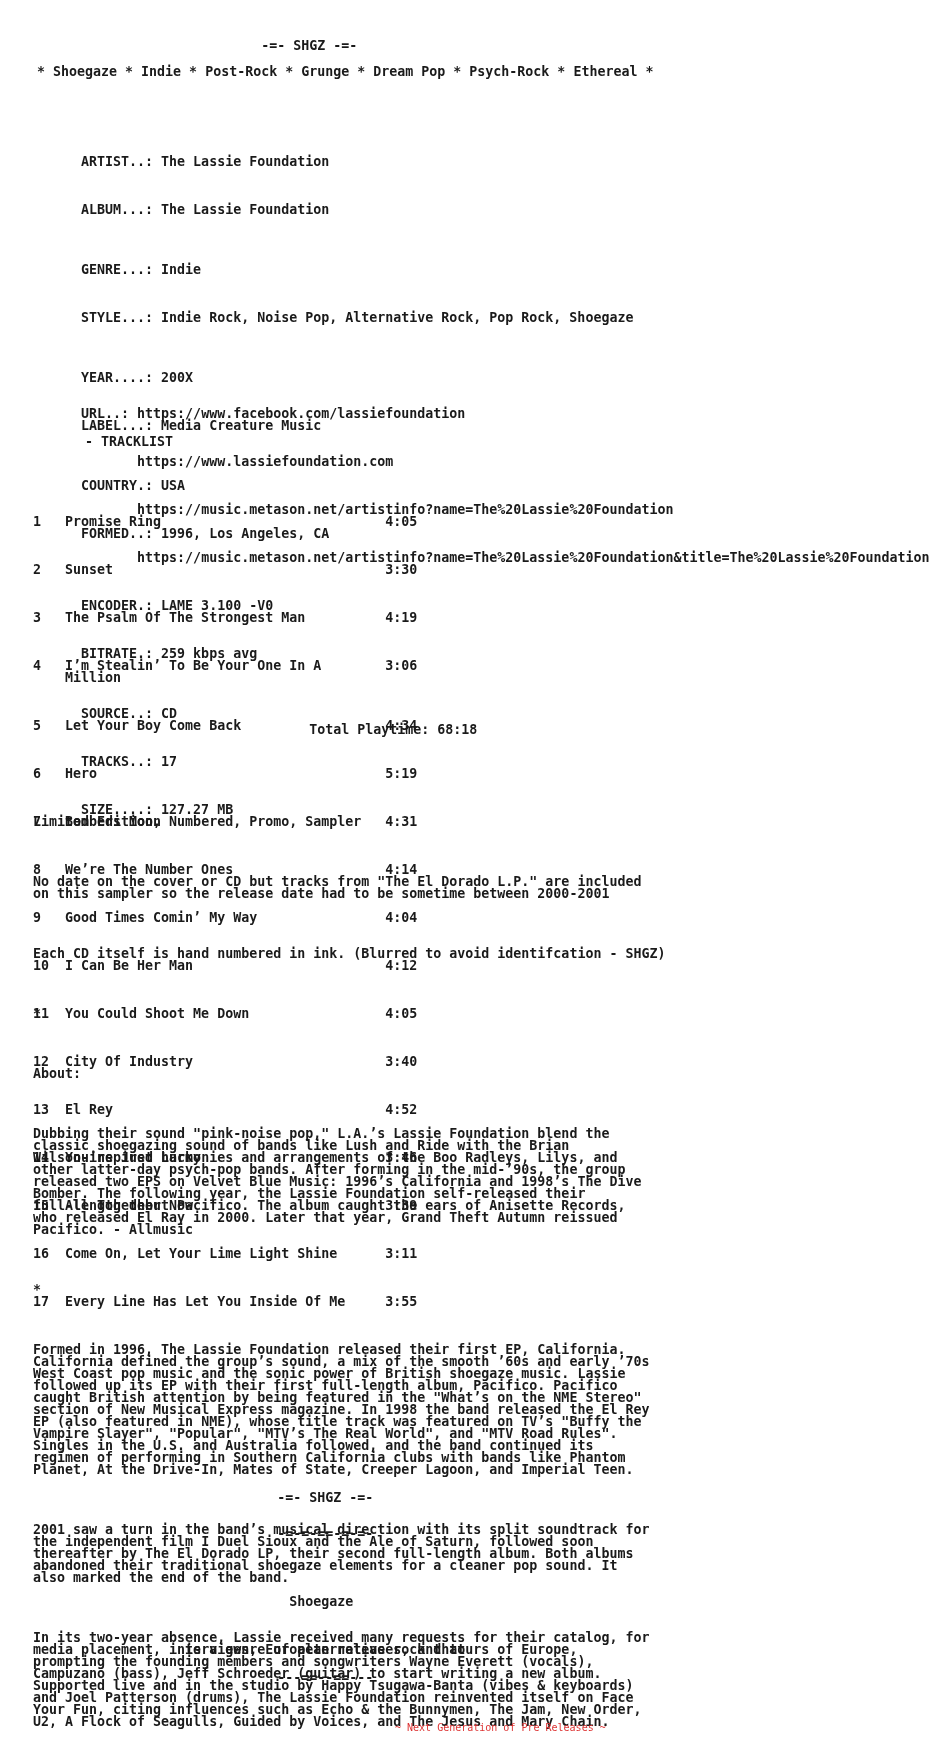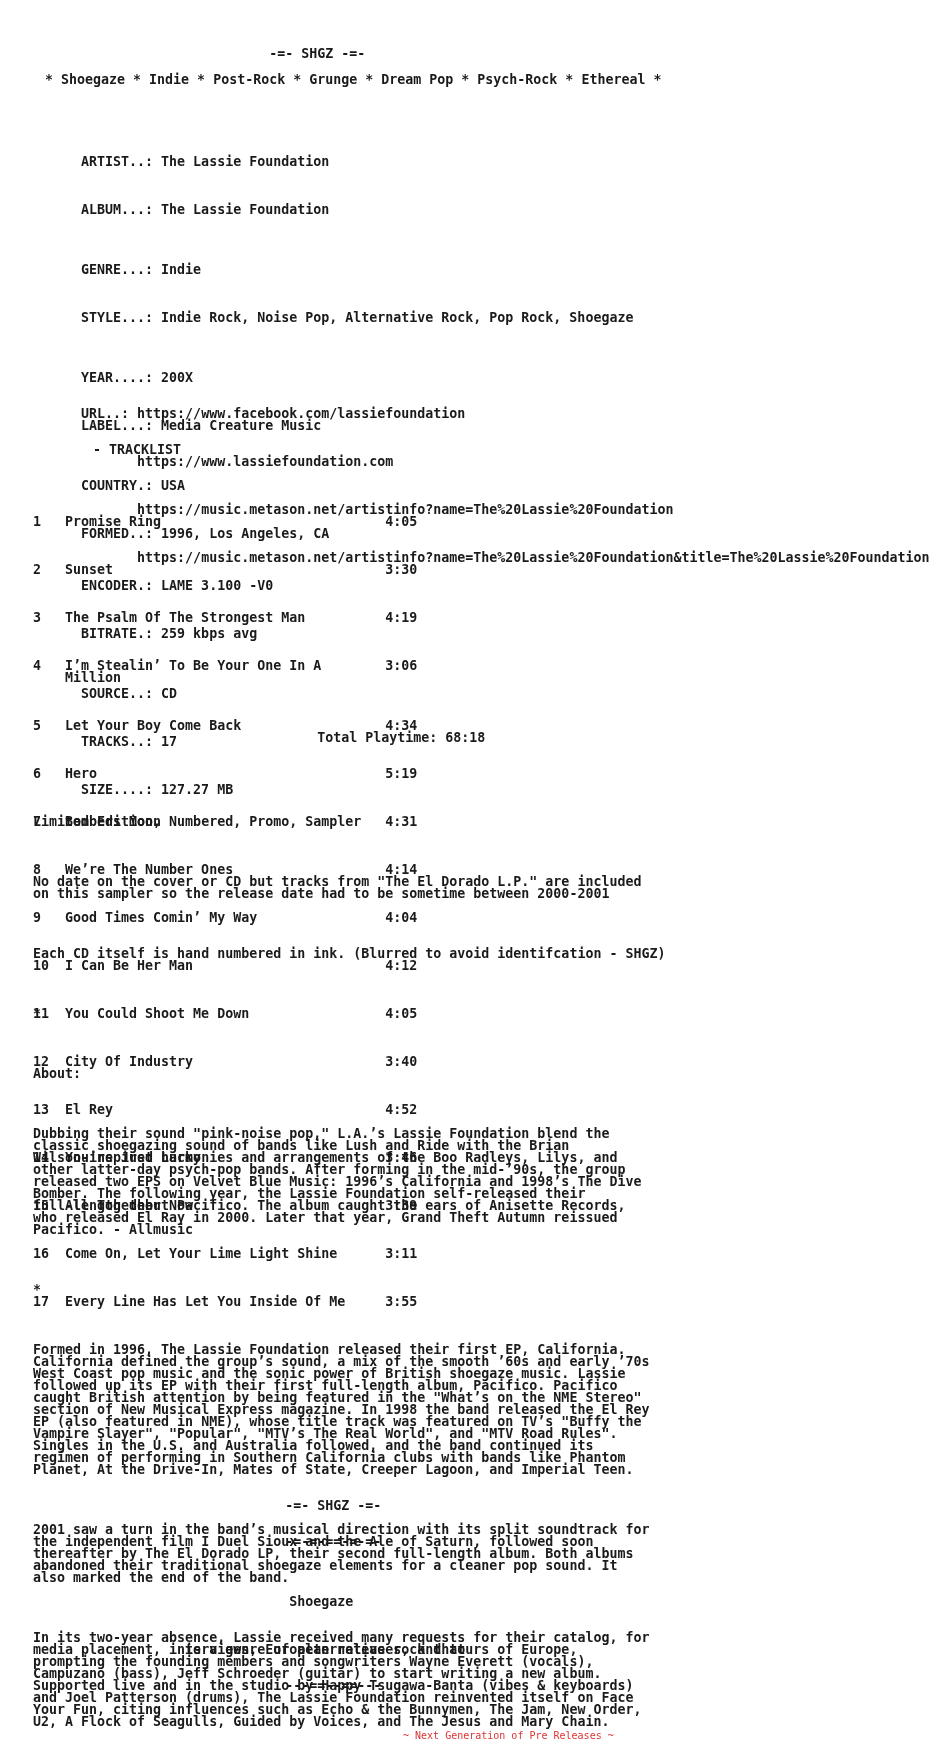--- a/index.html
+++ b/index.html
@@ -10,21 +10,21 @@
   *{box-sizing:border-box;}
   html,body{margin:0;padding:0;}
   body{
     width:936px;height:1752px;
     background:var(--bg);
     position:relative;
     overflow:hidden;
     font:700 13.3px/12px "DejaVu Sans Mono", monospace;
     color:var(--ink);
   }
-  pre{margin:12px;font:inherit;}
+  pre{margin:4px;font:inherit;}
   .abs{position:absolute;white-space:pre;}
   .text-line{white-space:pre;min-height:12px;}
   .meta-row{white-space:pre;}
   .meta-label{display:inline-block;width:10ch;}
   .track-row{display:flex;align-items:flex-start;}
   .t-no{width:4ch;flex:none;white-space:pre;}
   .t-title{width:40ch;flex:none;white-space:pre;}
   .t-time{flex:none;white-space:pre;}
   .para{white-space:pre;margin:0;}
   .para + .para{margin-top:12px;}
@@ -51,21 +51,21 @@
       <div class="meta-row"><span class="meta-label">STYLE...:</span><span class="meta-value">Indie Rock, Noise Pop, Alternative Rock, Pop Rock, Shoegaze</span></div>
     
       <div class="meta-row" style="margin-top: 12px;"><span class="meta-label">YEAR....:</span><span class="meta-value">200X</span></div>
     
       <div class="meta-row"><span class="meta-label">LABEL...:</span><span class="meta-value">Media Creature Music</span></div>
     
       <div class="meta-row" style="margin-top: 12px;"><span class="meta-label">COUNTRY.:</span><span class="meta-value">USA</span></div>
     
       <div class="meta-row"><span class="meta-label">FORMED..:</span><span class="meta-value">1996, Los Angeles, CA</span></div>
     
-      <div class="meta-row" style="margin-top: 4px;"><span class="meta-label">ENCODER.:</span><span class="meta-value">LAME 3.100 -V0</span></div>
+      <div class="meta-row" style="margin-top: 24px;"><span class="meta-label">ENCODER.:</span><span class="meta-value">LAME 3.100 -V0</span></div>
     
       <div class="meta-row"><span class="meta-label">BITRATE.:</span><span class="meta-value">259 kbps avg</span></div>
     
     
       <div class="meta-row" style=""><span class="meta-label">SOURCE..:</span><span class="meta-value">CD</span></div>
     
       <div class="meta-row"><span class="meta-label">TRACKS..:</span><span class="meta-value">17</span></div>
     
       <div class="meta-row"><span class="meta-label">SIZE....:</span><span class="meta-value">127.27 MB</span></div>
     </div>

